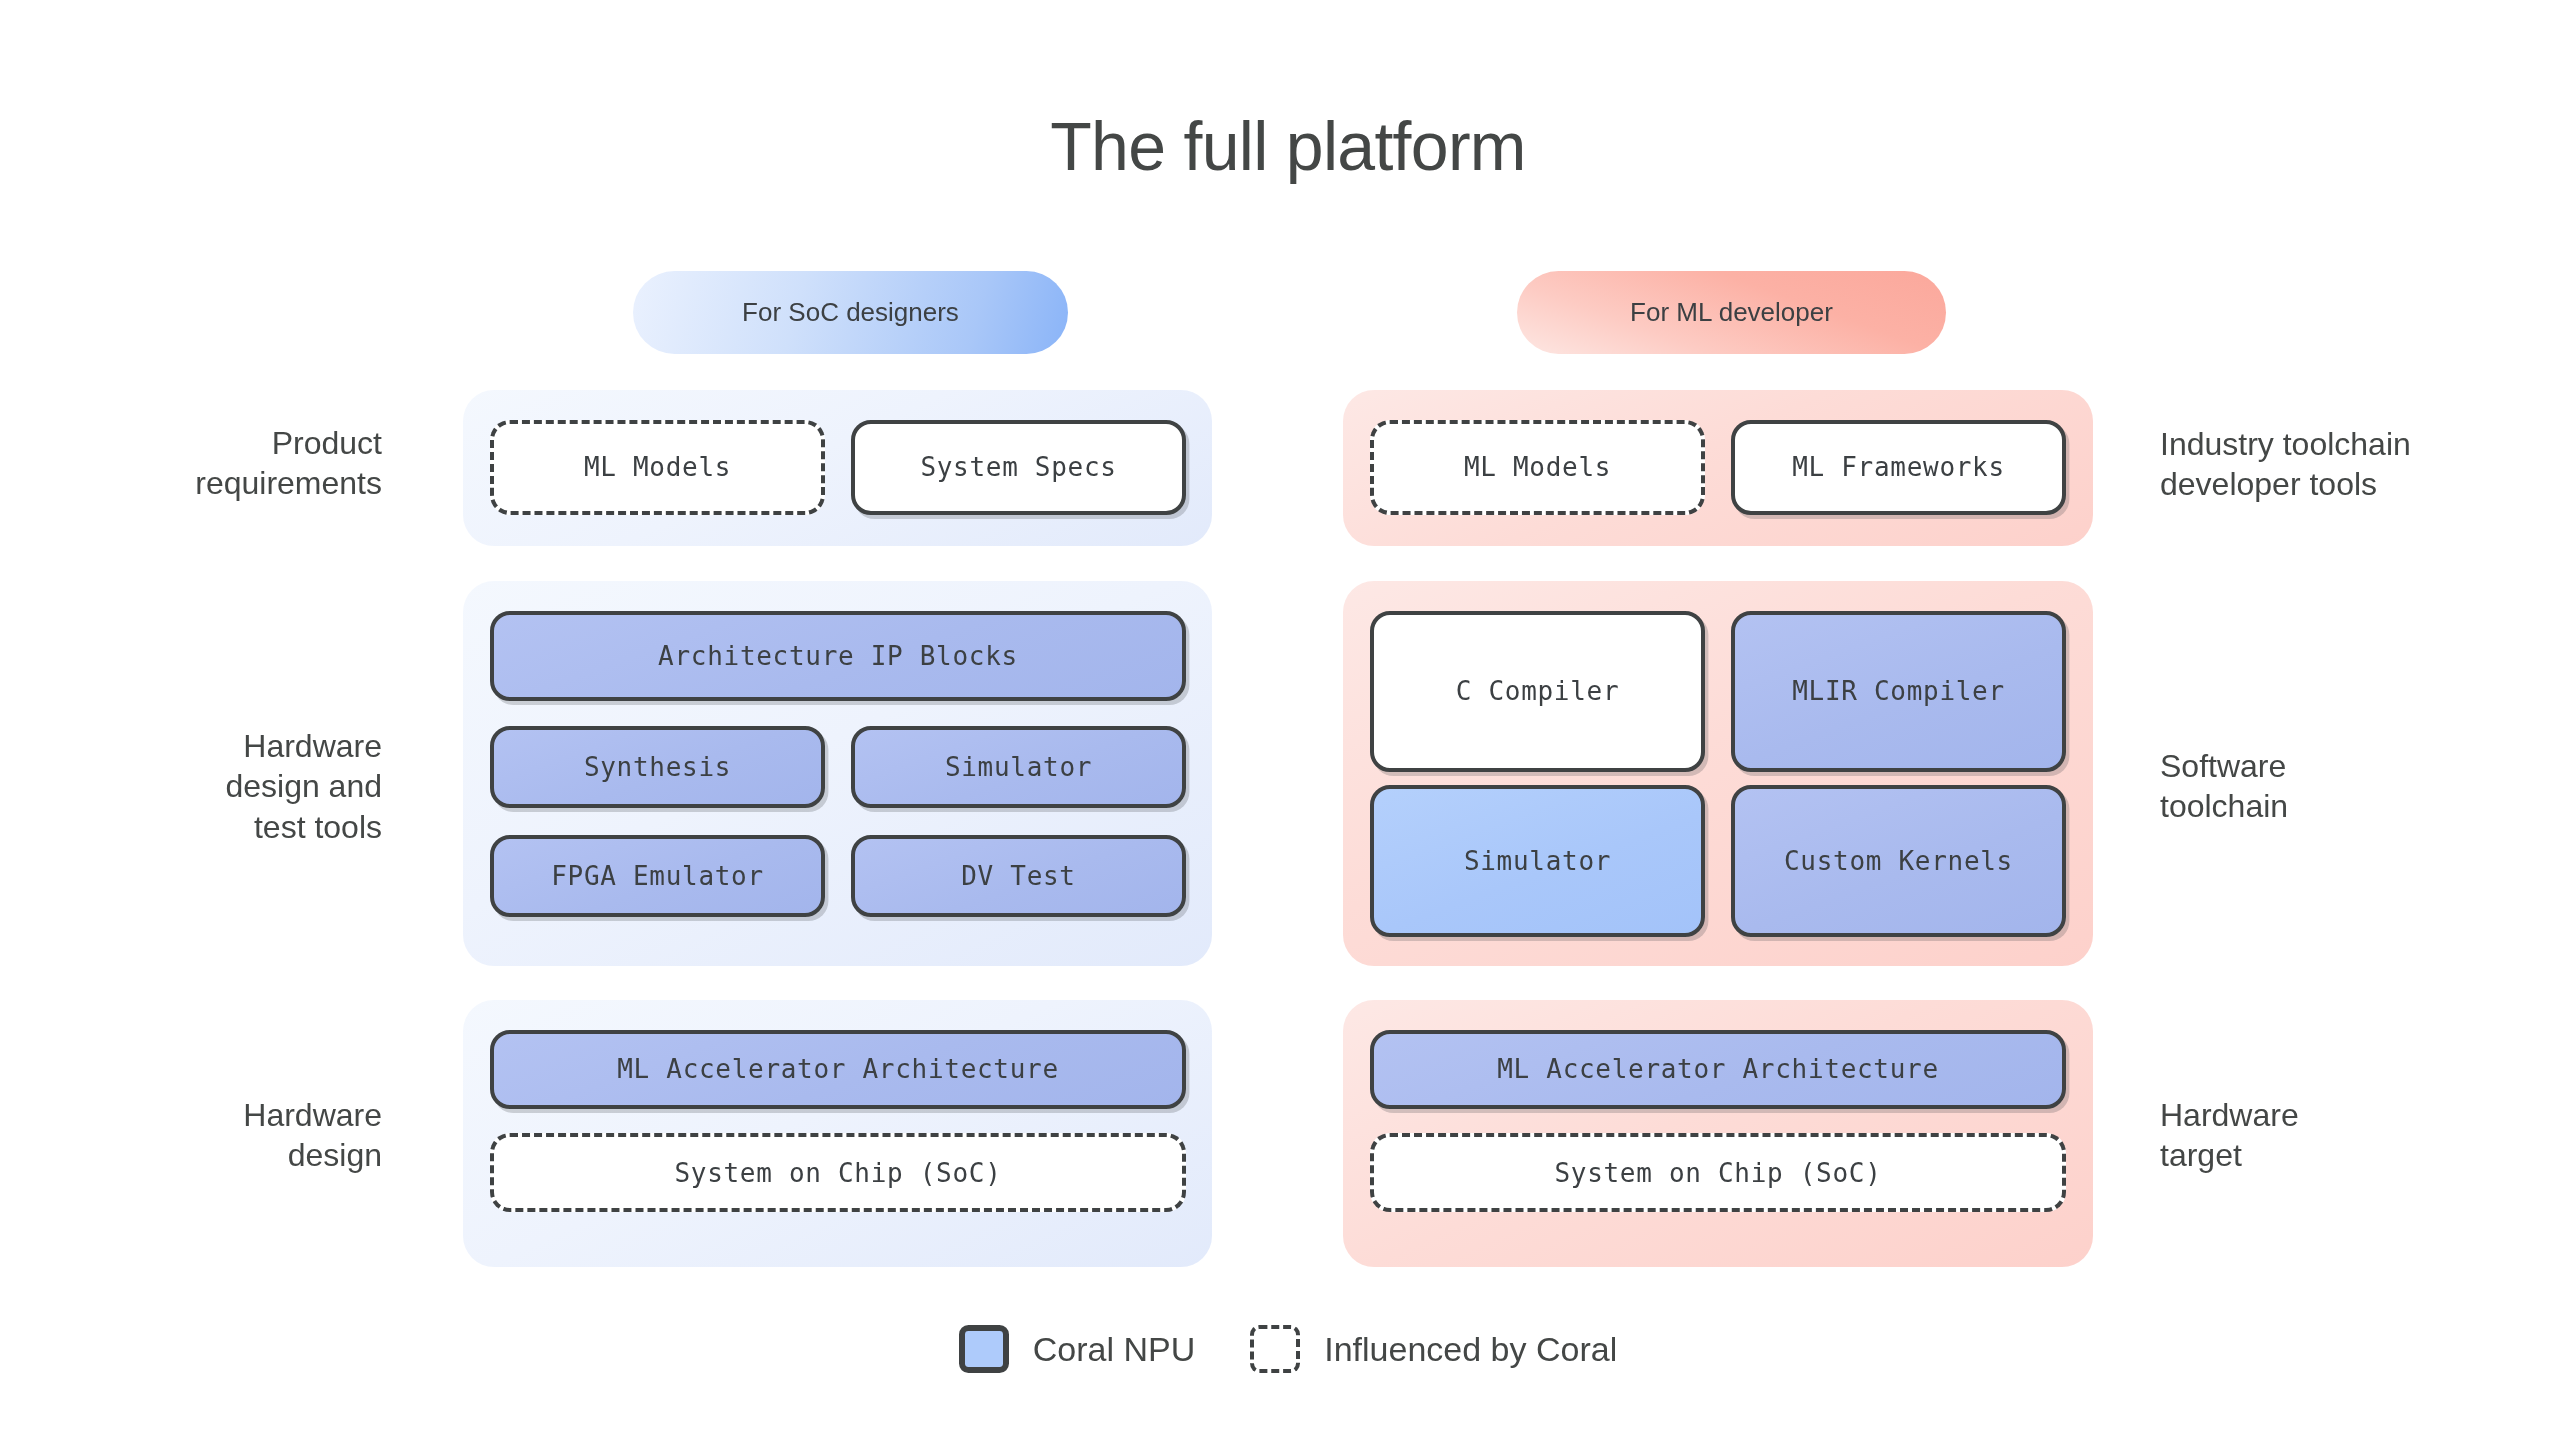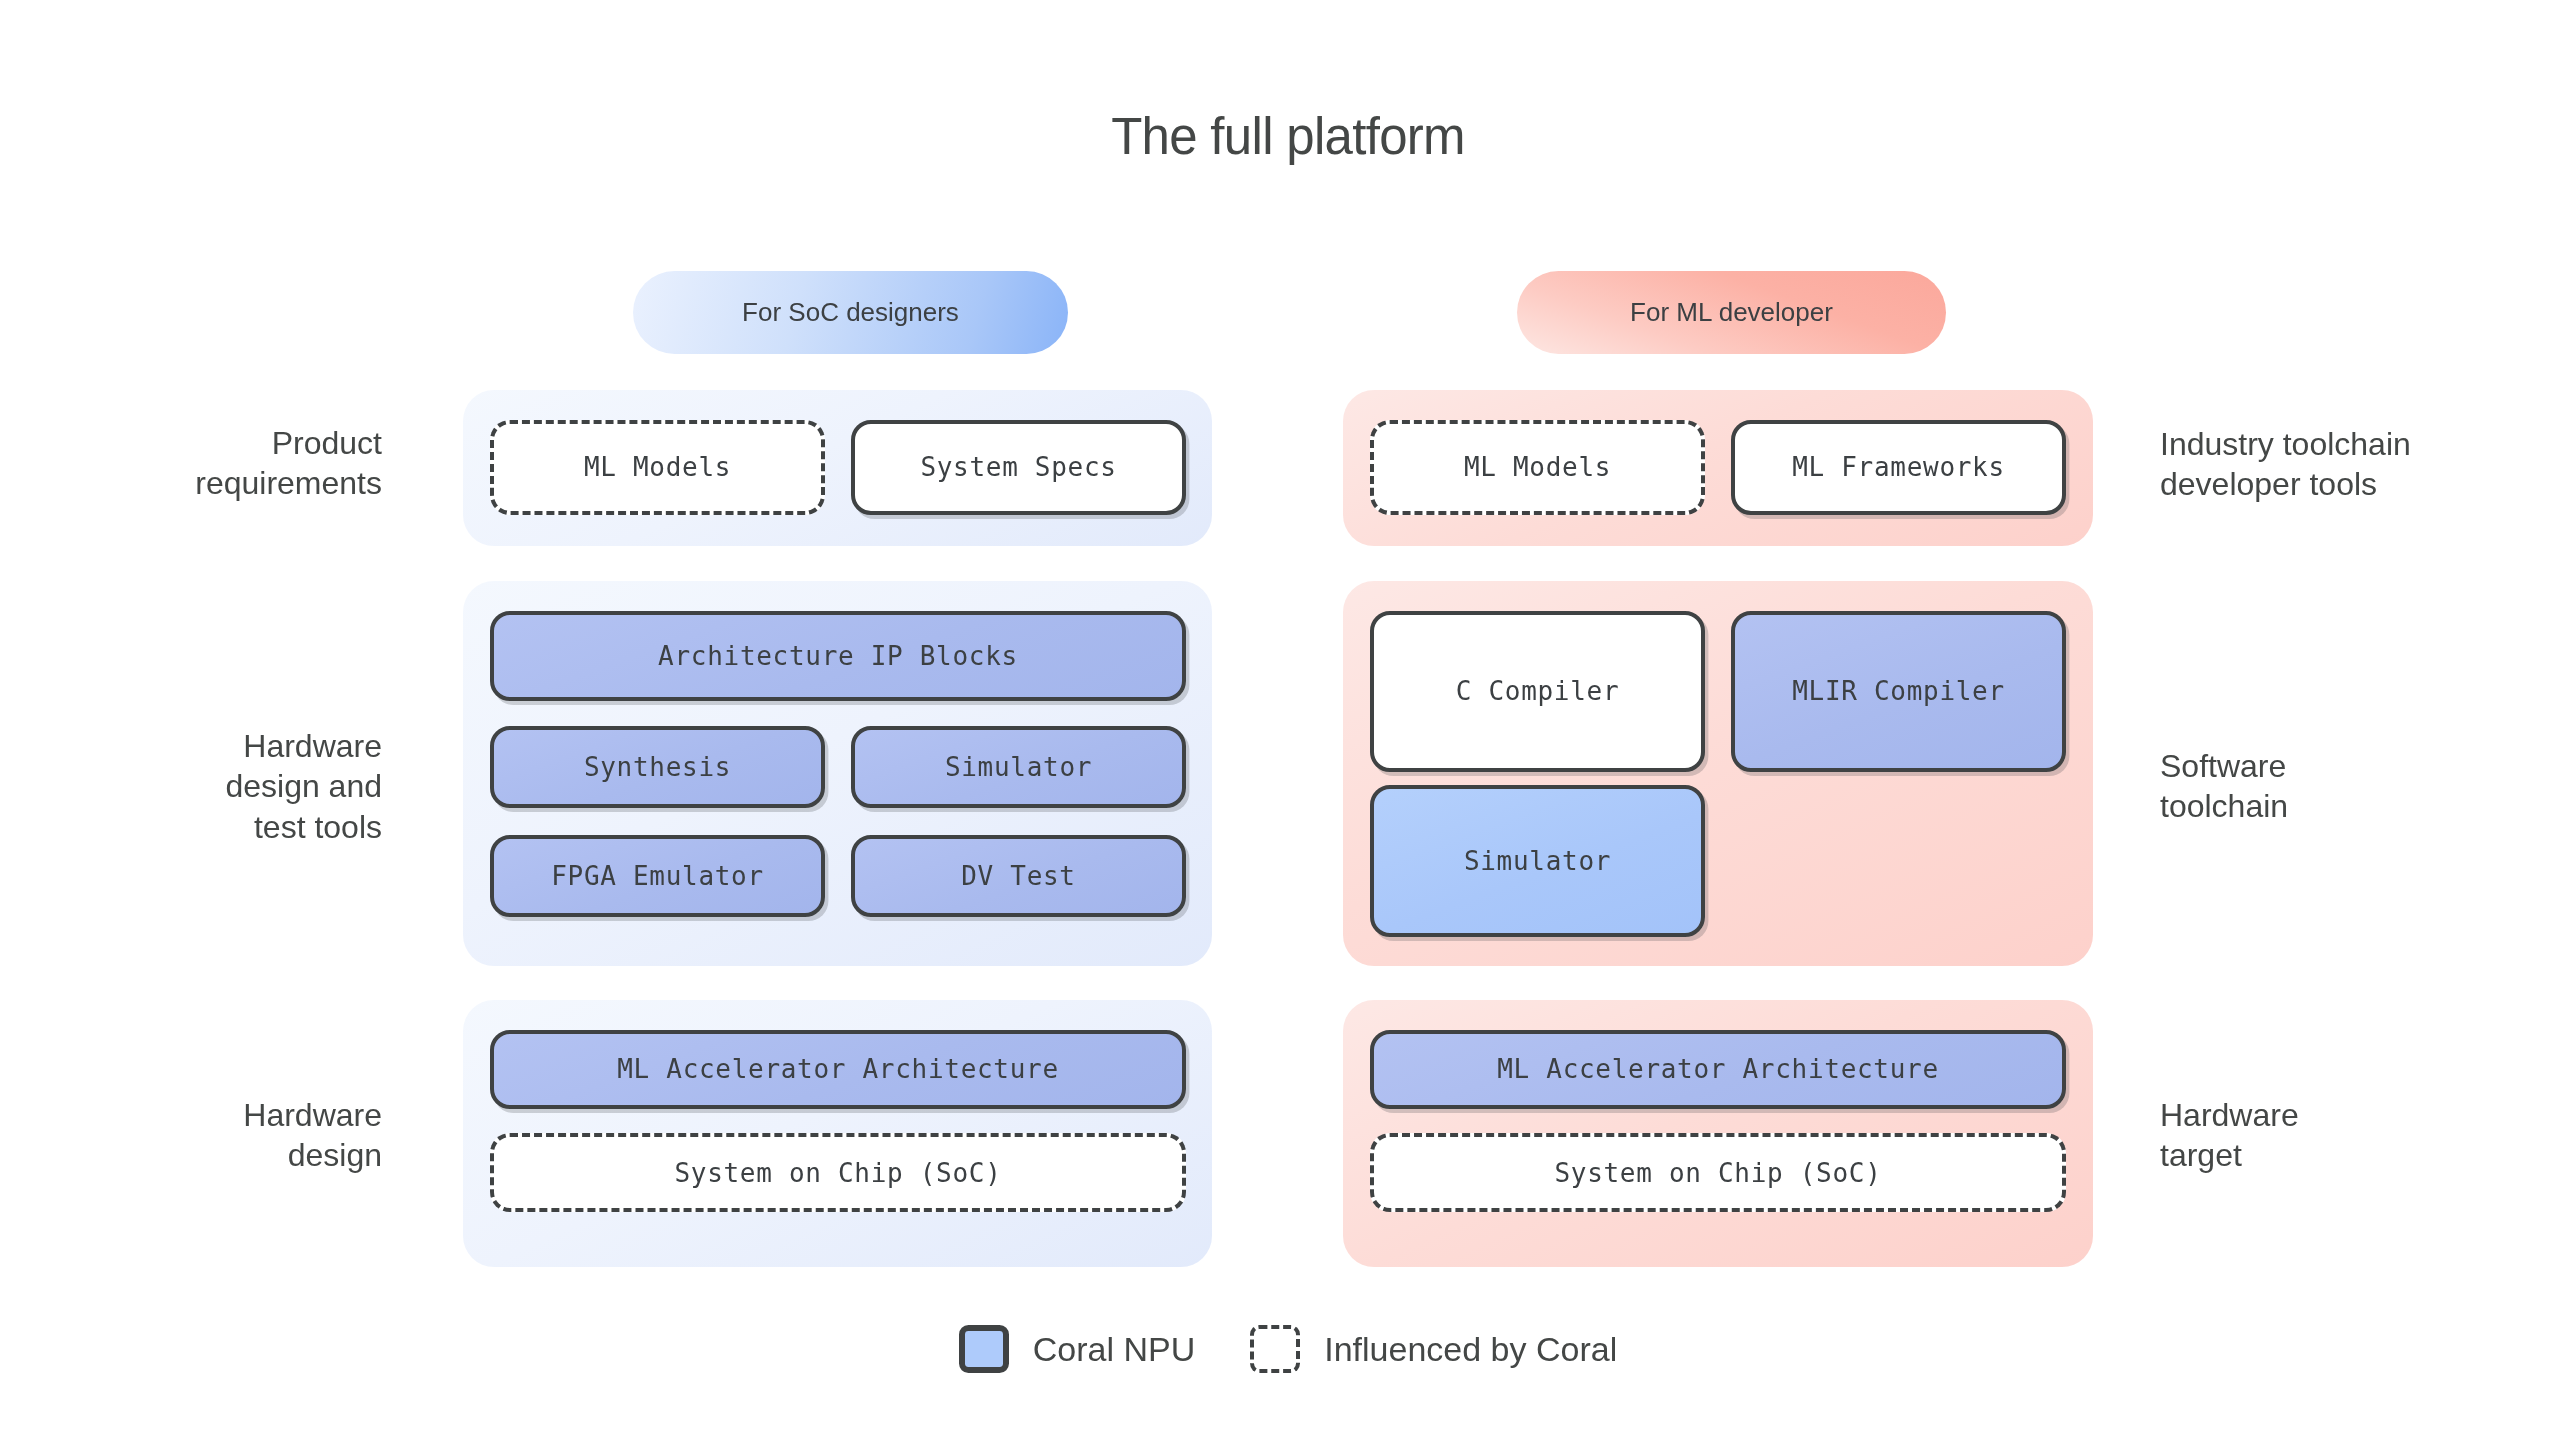--- a/index.html
+++ b/index.html
@@ -16,21 +16,21 @@
     overflow: hidden;
   }
 
   
   .page-title {
     position: absolute;
     top: 107px;
     left: 0;
     width: 2576px;
     text-align: center;
-    font-size: 51px;
+    font-size: 68px;
     font-weight: 400;
     letter-spacing: -0.7px;
     color: #444746;
     white-space: nowrap;
   }
 
   
   .pill {
     position: absolute;
     height: 83px;
@@ -255,20 +255,23 @@
 <div class="panel pink col-right row-2">
   <div class="node solid-white" style="left:27px; top:29.5px; width:335px; height:161px;">
     <span>C Compiler</span>
   </div>
   <div class="node solid-blue" style="left:388px; top:29.5px; width:335px; height:161px;">
     <span>MLIR Compiler</span>
   </div>
   <div class="node solid-lightblue" style="left:27px; top:204px; width:335px; height:152px;">
     <span>Simulator</span>
   </div>
+  <div class="node solid-blue" style="left:388px; top:204px; width:335px; height:152px;">
+    <span>Custom Kernels</span>
+  </div>
 </div>
 
 <div class="panel pink col-right row-3">
   <div class="node solid-blue" style="left:27px; top:29.5px; width:696px; height:79px;">
     <span>ML Accelerator Architecture</span>
   </div>
   <div class="node dashed" style="left:27px; top:133px; width:696px; height:79px;">
     <span>System on Chip (SoC)</span>
   </div>
 </div>

